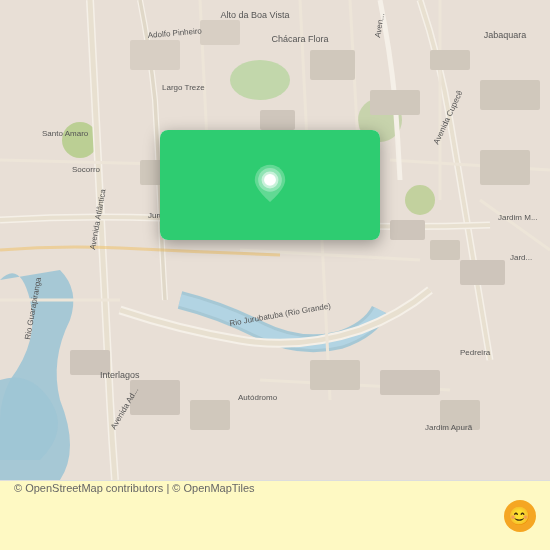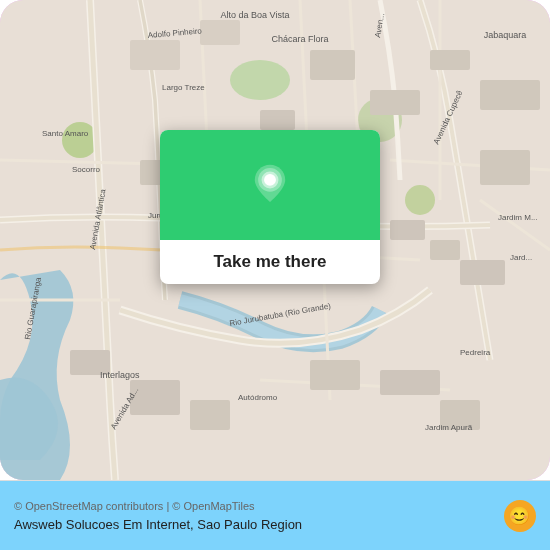--- a/index.html
+++ b/index.html
@@ -10,21 +10,20 @@
       font-family: Arial, sans-serif;
       position: relative;
     }
 
     #map-container {
       width: 550px;
       height: 480px;
       position: relative;
       background-color: #f0abfc;
       overflow: hidden;
-      border-radius: 23px;
     }
 
     
     .map-bg {
       width: 100%;
       height: 100%;
       position: absolute;
       top: 0; left: 0;
     }
 
@@ -71,24 +70,23 @@
       font-weight: 600;
       color: #222;
       text-align: center;
       cursor: pointer;
     }
 
     
     #bottom-bar {
       width: 550px;
       height: 70px;
-      background: #7dd3fc;
+      background: #fef9c3;
       border-top: 1px solid #ddd;
       display: flex;
-      align-items: center;
       padding: 0 14px;
       gap: 10px;
     }
 
     .attribution {
       font-size: 11px;
       color: #666;
       flex: 1;
       line-height: 1.4;
     }
@@ -238,27 +236,25 @@
       <svg class="pin-icon" viewBox="0 0 44 52" xmlns="http://www.w3.org/2000/svg">
         <circle cx="22" cy="20" r="14" fill="white" opacity="0.3"></circle>
         <circle cx="22" cy="20" r="10" fill="white" opacity="0.5"></circle>
         <circle cx="22" cy="20" r="6" fill="white"></circle>
         <path d="M22 34 Q16 26 16 20 A6 6 0 0 1 28 20 Q28 26 22 34Z" fill="white" opacity="0.0"></path>
 
         <path d="M22 2 C12 2 4 10 4 20 C4 31 22 46 22 46 C22 46 40 31 40 20 C40 10 32 2 22 2Z" fill="white" opacity="0.25"></path>
         <circle cx="22" cy="20" r="7" fill="white"></circle>
       </svg>
     </div>
-    <div class="popup-label">Take me there</div>
   </div>
 </div>
 
 <div id="bottom-bar">
   <div style="flex:1;">
     <div class="attribution">
       <span>© OpenStreetMap contributors | © OpenMapTiles</span>
     </div>
-    <div style="font-size:13px; color:#222; font-weight:500; margin-top:2px;">Awsweb Solucoes Em Internet, Sao Paulo Region</div>
   </div>
   <div class="moovit-logo">
     <div class="moovit-icon">😊</div>
   </div>
 </div>
 
 </body></html>

